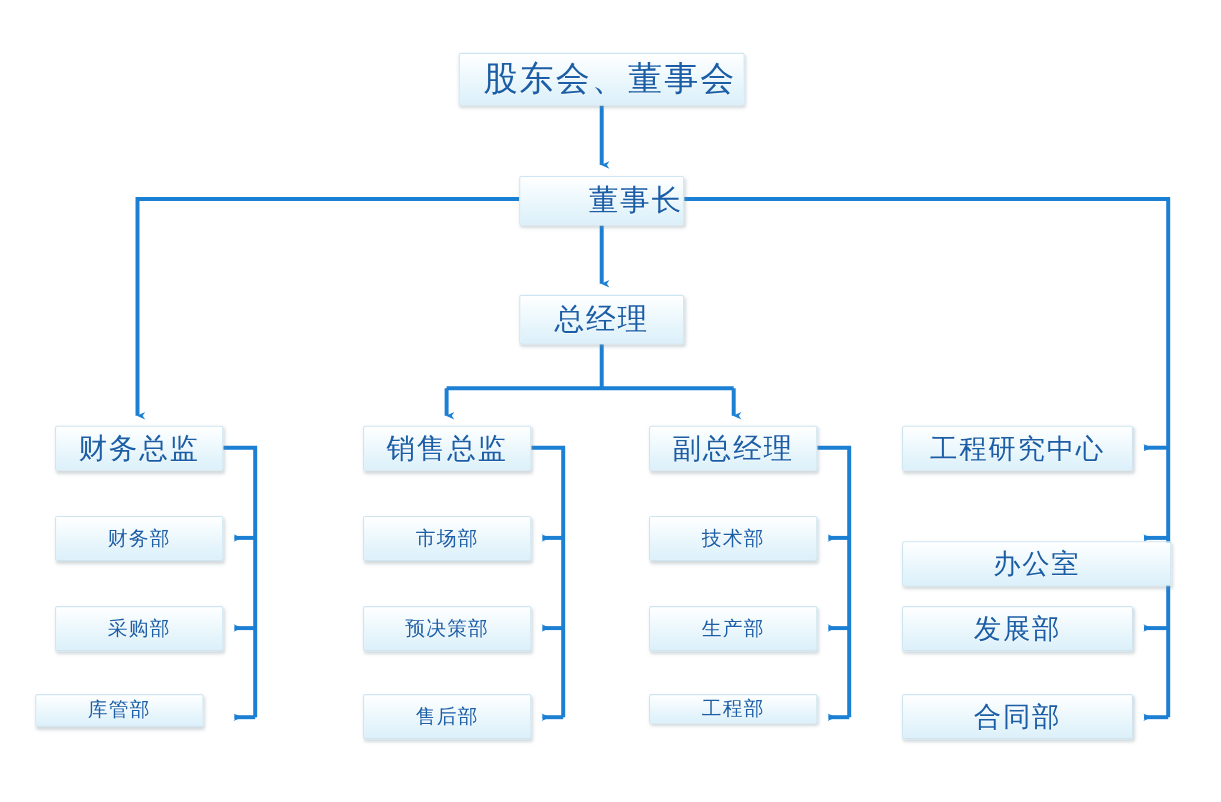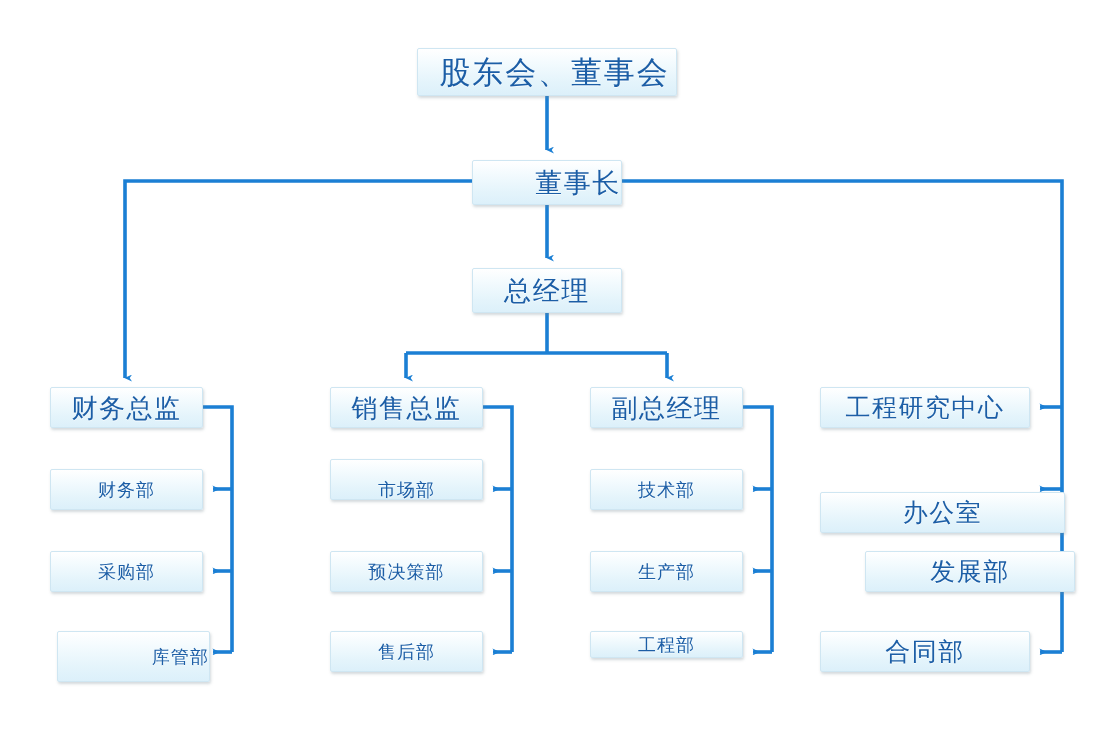--- a/index.html
+++ b/index.html
@@ -140,25 +140,25 @@
   <div class="node level-wide" style="left:820px; top:387px; width:210px; height:41px;">
     <span class="node-label">工程研究中心</span>
   </div>
 
   <div class="node level-dept" style="left:50px; top:469px; width:153px; height:41px;">
     <span class="node-label">财务部</span>
   </div>
   <div class="node level-dept" style="left:50px; top:551px; width:153px; height:41px;">
     <span class="node-label">采购部</span>
   </div>
-  <div class="node level-dept" style="left:57px; top:631px; width:153px; height:51px;justify-content:flex-end;">
+  <div class="node level-dept" style="left:32px; top:631px; width:153px; height:30px;">
     <span class="node-label">库管部</span>
   </div>
 
-  <div class="node level-dept" style="left:330px; top:459px; width:153px; height:41px;align-items:flex-end;">
+  <div class="node level-dept" style="left:330px; top:469px; width:153px; height:41px;">
     <span class="node-label">市场部</span>
   </div>
   <div class="node level-dept" style="left:330px; top:551px; width:153px; height:41px;">
     <span class="node-label">预决策部</span>
   </div>
   <div class="node level-dept" style="left:330px; top:631px; width:153px; height:41px;">
     <span class="node-label">售后部</span>
   </div>
 
   <div class="node level-dept" style="left:590px; top:469px; width:153px; height:41px;">
@@ -167,20 +167,20 @@
   <div class="node level-dept" style="left:590px; top:551px; width:153px; height:41px;text-align:center;">
     <span class="node-label">生产部</span>
   </div>
   <div class="node level-dept" style="left:590px; top:631px; width:153px; height:27px;">
     <span class="node-label">工程部</span>
   </div>
 
   <div class="node level-wide" style="left:820px; top:444px; width:245px; height:41px;margin-top:48px;">
     <span class="node-label">办公室</span>
   </div>
-  <div class="node level-wide" style="left:820px; top:551px; width:210px; height:41px;margin-left:45px;">
+  <div class="node level-wide" style="left:820px; top:551px; width:210px; height:41px;">
     <span class="node-label">发展部</span>
   </div>
   <div class="node level-wide" style="left:820px; top:631px; width:210px; height:41px;">
     <span class="node-label">合同部</span>
   </div>
 
 </div>
 
 </body></html>

